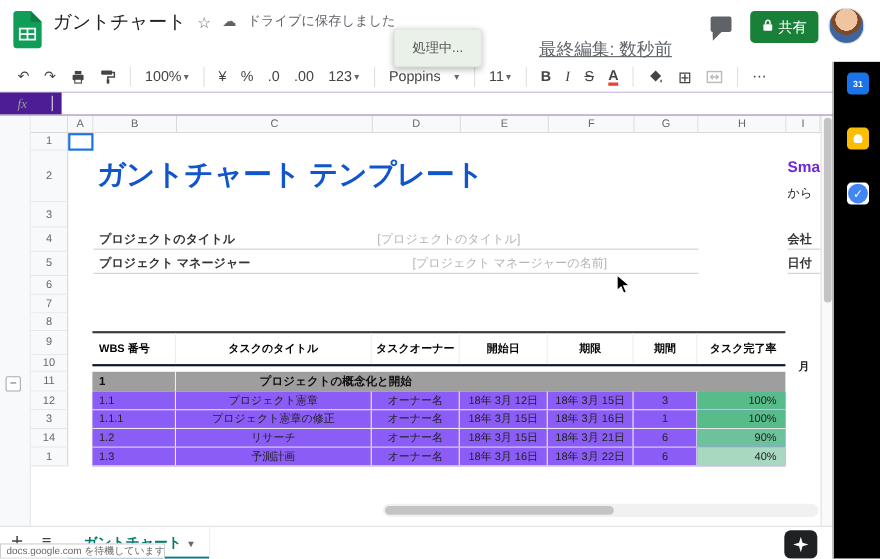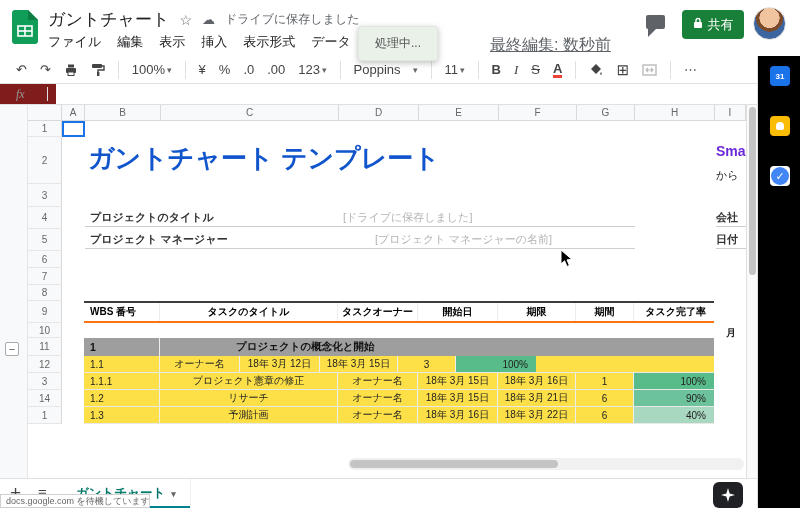--- a/index.html
+++ b/index.html
@@ -34,21 +34,21 @@
   .tb-div { width:1px; height:18px; background:#e0e0e0; }
   .caret { font-size:9px; color:#666; }
   .tb-bold { font-weight:bold; }
   .tb-italic { font-style:italic; font-family:"Liberation Serif", serif; }
   .tb-strike { text-decoration:line-through; }
   .tb-color { font-weight:bold; border-bottom:3px solid #ea4335; line-height:13px; }
   .tb-borders { font-size:15px; }
   .tb-font { width:64px; justify-content:space-between; }
 
   
-  .fxbar { position:absolute; left:0; top:84px; width:758px; height:21px; background:#7f1d1d; border-bottom:1px solid #e0e0e0; display:flex; align-items:center; z-index:20; }
+  .fxbar { position:absolute; left:0; top:84px; width:758px; height:21px; background:#4c1d95; border-bottom:1px solid #e0e0e0; display:flex; align-items:center; z-index:20; }
   .fx { font-style:italic; color:#999; font-size:12px; margin-left:16px; font-family:"Liberation Serif", serif; }
   .fx-div { width:1px; height:14px; background:#e0e0e0; margin-left:22px; margin-right:8px; }
   .fx-input { flex:1; height:100%; border:none; outline:none; font-size:12px; font-family:inherit; }
 
   
   .gutter { position:absolute; left:0; top:105px; width:28px; height:373px; background:#f8f9fa; border-right:1px solid #e6e6e6; }
   .corner { position:absolute; left:28px; top:105px; width:34px; height:16px; background:#f8f9fa; border-right:1px solid #d9d9d9; border-bottom:1px solid #d9d9d9; }
   .colhead { position:absolute; top:105px; height:16px; background:#f8f9fa; border-right:1px solid #d9d9d9; border-bottom:1px solid #d9d9d9;
              font-size:10px; color:#666; display:flex; align-items:center; justify-content:center; cursor:pointer; }
   .rowhead { position:absolute; left:28px; width:34px; background:#f8f9fa; border-right:1px solid #d9d9d9; border-bottom:1px solid #e6e6e6;
@@ -70,24 +70,24 @@
   .task-table { position:absolute; left:84px; width:630px; }
   .trow { display:flex; width:630px; }
   .tcell { overflow:hidden; white-space:nowrap; border-right:1px solid #ededed; display:flex; align-items:center; }
   .c-wbs { width:76px; padding-left:6px; }
   .c-title { width:178px; justify-content:center; }
   .c-owner { width:80px; justify-content:center; }
   .c-start { width:80px; justify-content:center; }
   .c-due { width:78px; justify-content:center; }
   .c-dur { width:58px; justify-content:center; }
   .c-pct { width:80px; justify-content:flex-end; padding-right:8px; border-right:none; }
-  .thead-row { top:301px; height:22px; border-top:2px solid #3c3c3c; border-bottom:2px solid #f97316; font-size:10px; font-weight:bold; color:#000; }
+  .thead-row { top:301px; height:32px; border-top:2px solid #3c3c3c; border-bottom:2px solid #0f172a; font-size:10px; font-weight:bold; color:#000; }
   .section-row { top:338px; height:18px; background:#9e9e9e; font-size:10.5px; font-weight:bold; color:#111; }
   .section-title { padding-left:76px; display:flex; align-items:center; }
-  .data-row { height:17px; font-size:10px; color:#222; border-bottom:1px solid #e8e8e8; background:#fde047; }
+  .data-row { height:17px; font-size:10px; color:#222; border-bottom:1px solid #e8e8e8; background:#8b5cf6; }
 
   
   .vscroll { position:absolute; left:746px; top:105px; width:11px; height:373px; background:#fafafa; border-left:1px solid #e0e0e0; }
   .vthumb { position:absolute; left:2px; top:2px; width:7px; height:168px; background:#c4c4c4; border-radius:4px; cursor:pointer; }
   .hscroll { position:absolute; left:348px; top:458px; width:396px; height:12px; background:#f1f1f1; border-radius:6px; }
   .hthumb { position:absolute; left:2px; top:2px; width:208px; height:8px; background:#c4c4c4; border-radius:4px; cursor:pointer; }
 
   
   .side-panel { position:absolute; left:757px; top:56px; width:43px; height:452px; background:#000000; border-left:1px solid #e0e0e0; z-index:25; }
   .sp-icon { position:absolute; left:12px; width:20px; height:20px; border-radius:4px; cursor:pointer; display:flex; align-items:center; justify-content:center; }
@@ -127,29 +127,20 @@
           <line x1="13" y1="16" x2="13" y2="26"></line>
         </g>
       </svg>
     </div>
     <div class="title-row">
       <span class="doc-title">ガントチャート</span>
       <span class="star">☆</span>
       <span class="cloud">☁</span>
       <span class="saved">ドライブに保存しました</span>
     </div>
-    <nav class="menu-row">
-      <span class="menu-item">ファイル</span>
-      <span class="menu-item">編集</span>
-      <span class="menu-item">表示</span>
-      <span class="menu-item">挿入</span>
-      <span class="menu-item">表示形式</span>
-      <span class="menu-item">データ</span>
-      <span class="menu-item">ツール</span>
-    </nav>
     <span class="last-edit">最終編集: 数秒前</span>
     <div class="toast">処理中...</div>
     <div class="comment-btn"></div>
     <button class="share-btn">
       <span>
         <svg width="10" height="12" viewBox="0 0 10 12">
           <rect x="1" y="5" width="8" height="6" rx="1" fill="#fff"></rect>
           <path d="M3 5 V3.5 a2 2 0 0 1 4 0 V5" stroke="#fff" stroke-width="1.4" fill="none"></path>
         </svg>
       </span>
@@ -258,21 +249,21 @@
   <div class="rowhead" style="top:390px;height:17px;">14</div>
   <div class="rowhead" style="top:407px;height:17px;">1</div>
 
   <div class="cell-cursor"></div>
 
   <div class="sheet-title">ガントチャート テンプレート</div>
   <div class="clip-right snip-top">Sma</div>
   <div class="clip-right snip-bottom">から</div>
 
   <div class="field-label" style="left:90px;top:210px;">プロジェクトのタイトル</div>
-  <div class="field-ph" style="left:343px;top:210px;">[ドライブに保存しました]</div>
+  <div class="field-ph" style="left:343px;top:210px;">[プロジェクトのタイトル]</div>
   <div class="uline" style="left:85px;top:212px;width:550px;height:15px;"></div>
   <div class="field-label" style="left:716px;top:210px;">会社</div>
   <div class="uline" style="left:716px;top:212px;width:30px;height:15px;"></div>
 
   <div class="field-label" style="left:90px;top:232px;">プロジェクト マネージャー</div>
   <div class="field-ph" style="left:343px;top:232px;padding-left:32px;">[プロジェクト マネージャーの名前]</div>
   <div class="uline" style="left:85px;top:234px;width:550px;height:15px;"></div>
   <div class="field-label" style="left:716px;top:232px;">日付</div>
   <div class="uline" style="left:716px;top:234px;width:30px;height:15px;"></div>
 
@@ -288,20 +279,21 @@
 
   <div class="month-label">月</div>
 
   <div class="task-table trow section-row">
     <span class="tcell c-wbs">1</span>
     <span class="section-title">プロジェクトの概念化と開始</span>
   </div>
 
   <div class="task-table trow data-row" style="top:356px;">
     <span class="tcell c-wbs">1.1</span>
+    <span class="tcell c-title">プロジェクト憲章</span>
     <span class="tcell c-owner">オーナー名</span>
     <span class="tcell c-start">18年 3月 12日</span>
     <span class="tcell c-due">18年 3月 15日</span>
     <span class="tcell c-dur">3</span>
     <span class="tcell c-pct" style="background: rgb(87, 187, 138);">100%</span>
   </div>
   <div class="task-table trow data-row" style="top:373px;">
     <span class="tcell c-wbs">1.1.1</span>
     <span class="tcell c-title">プロジェクト憲章の修正</span>
     <span class="tcell c-owner">オーナー名</span>

